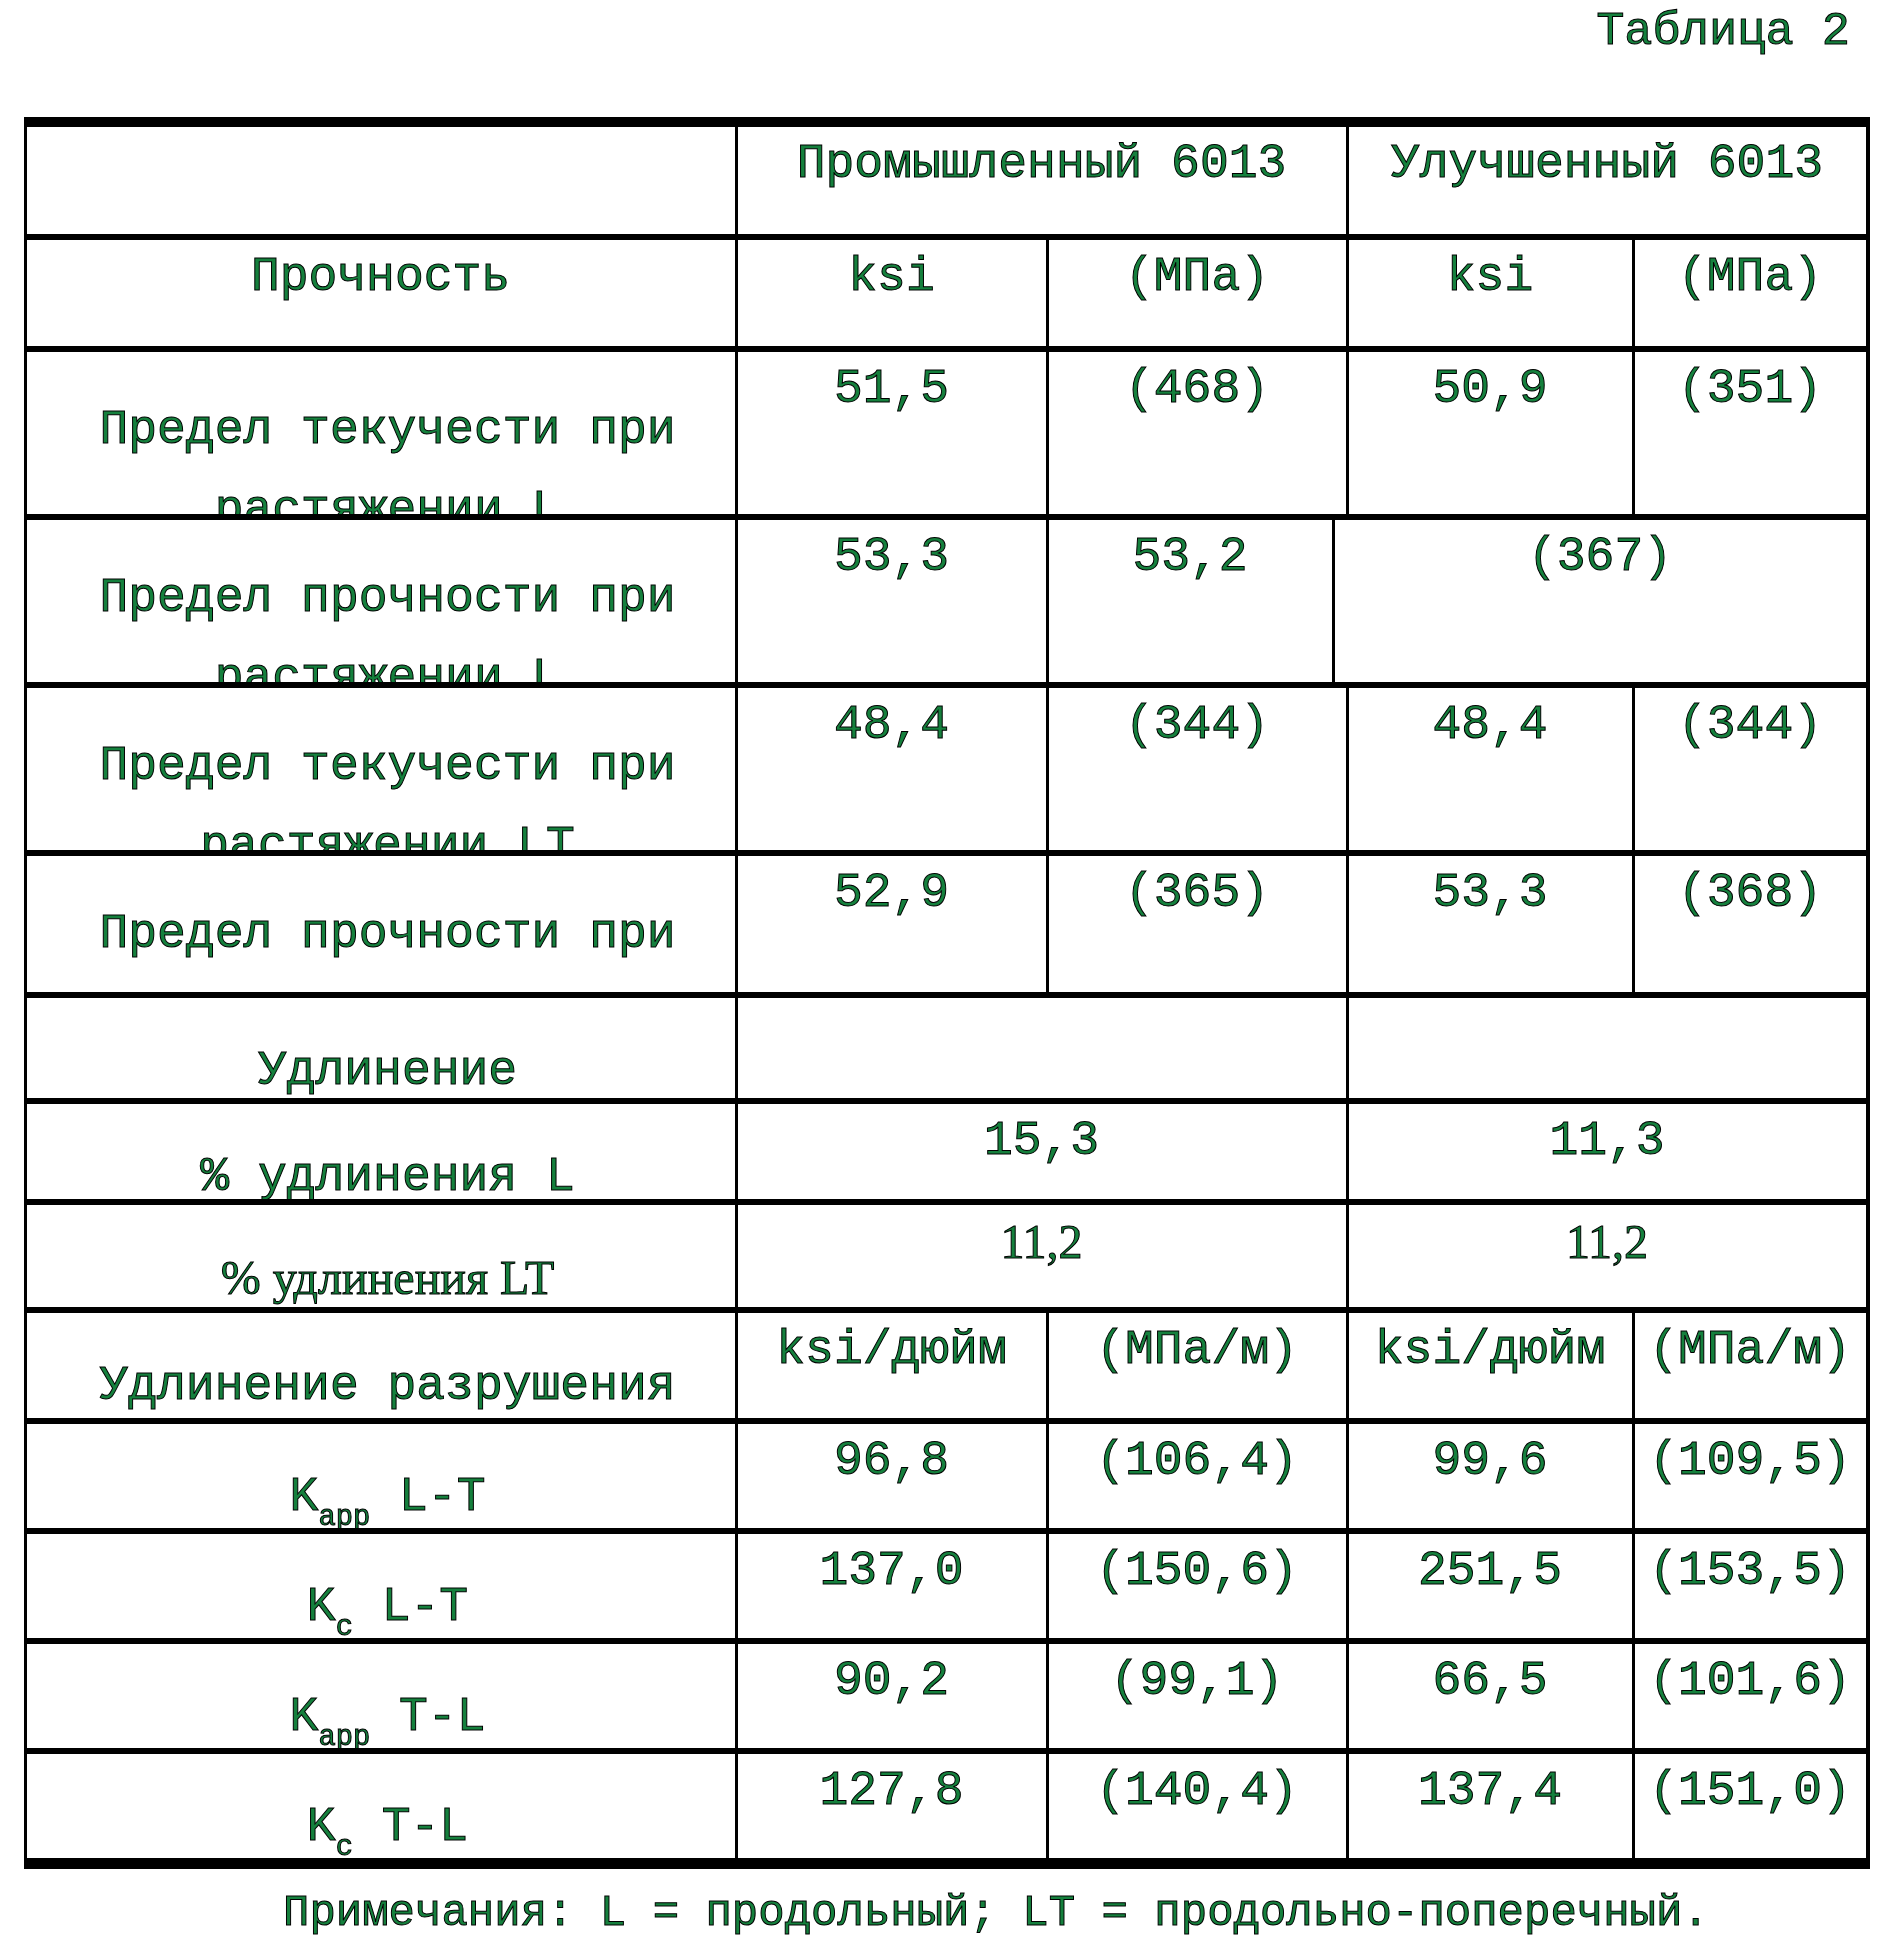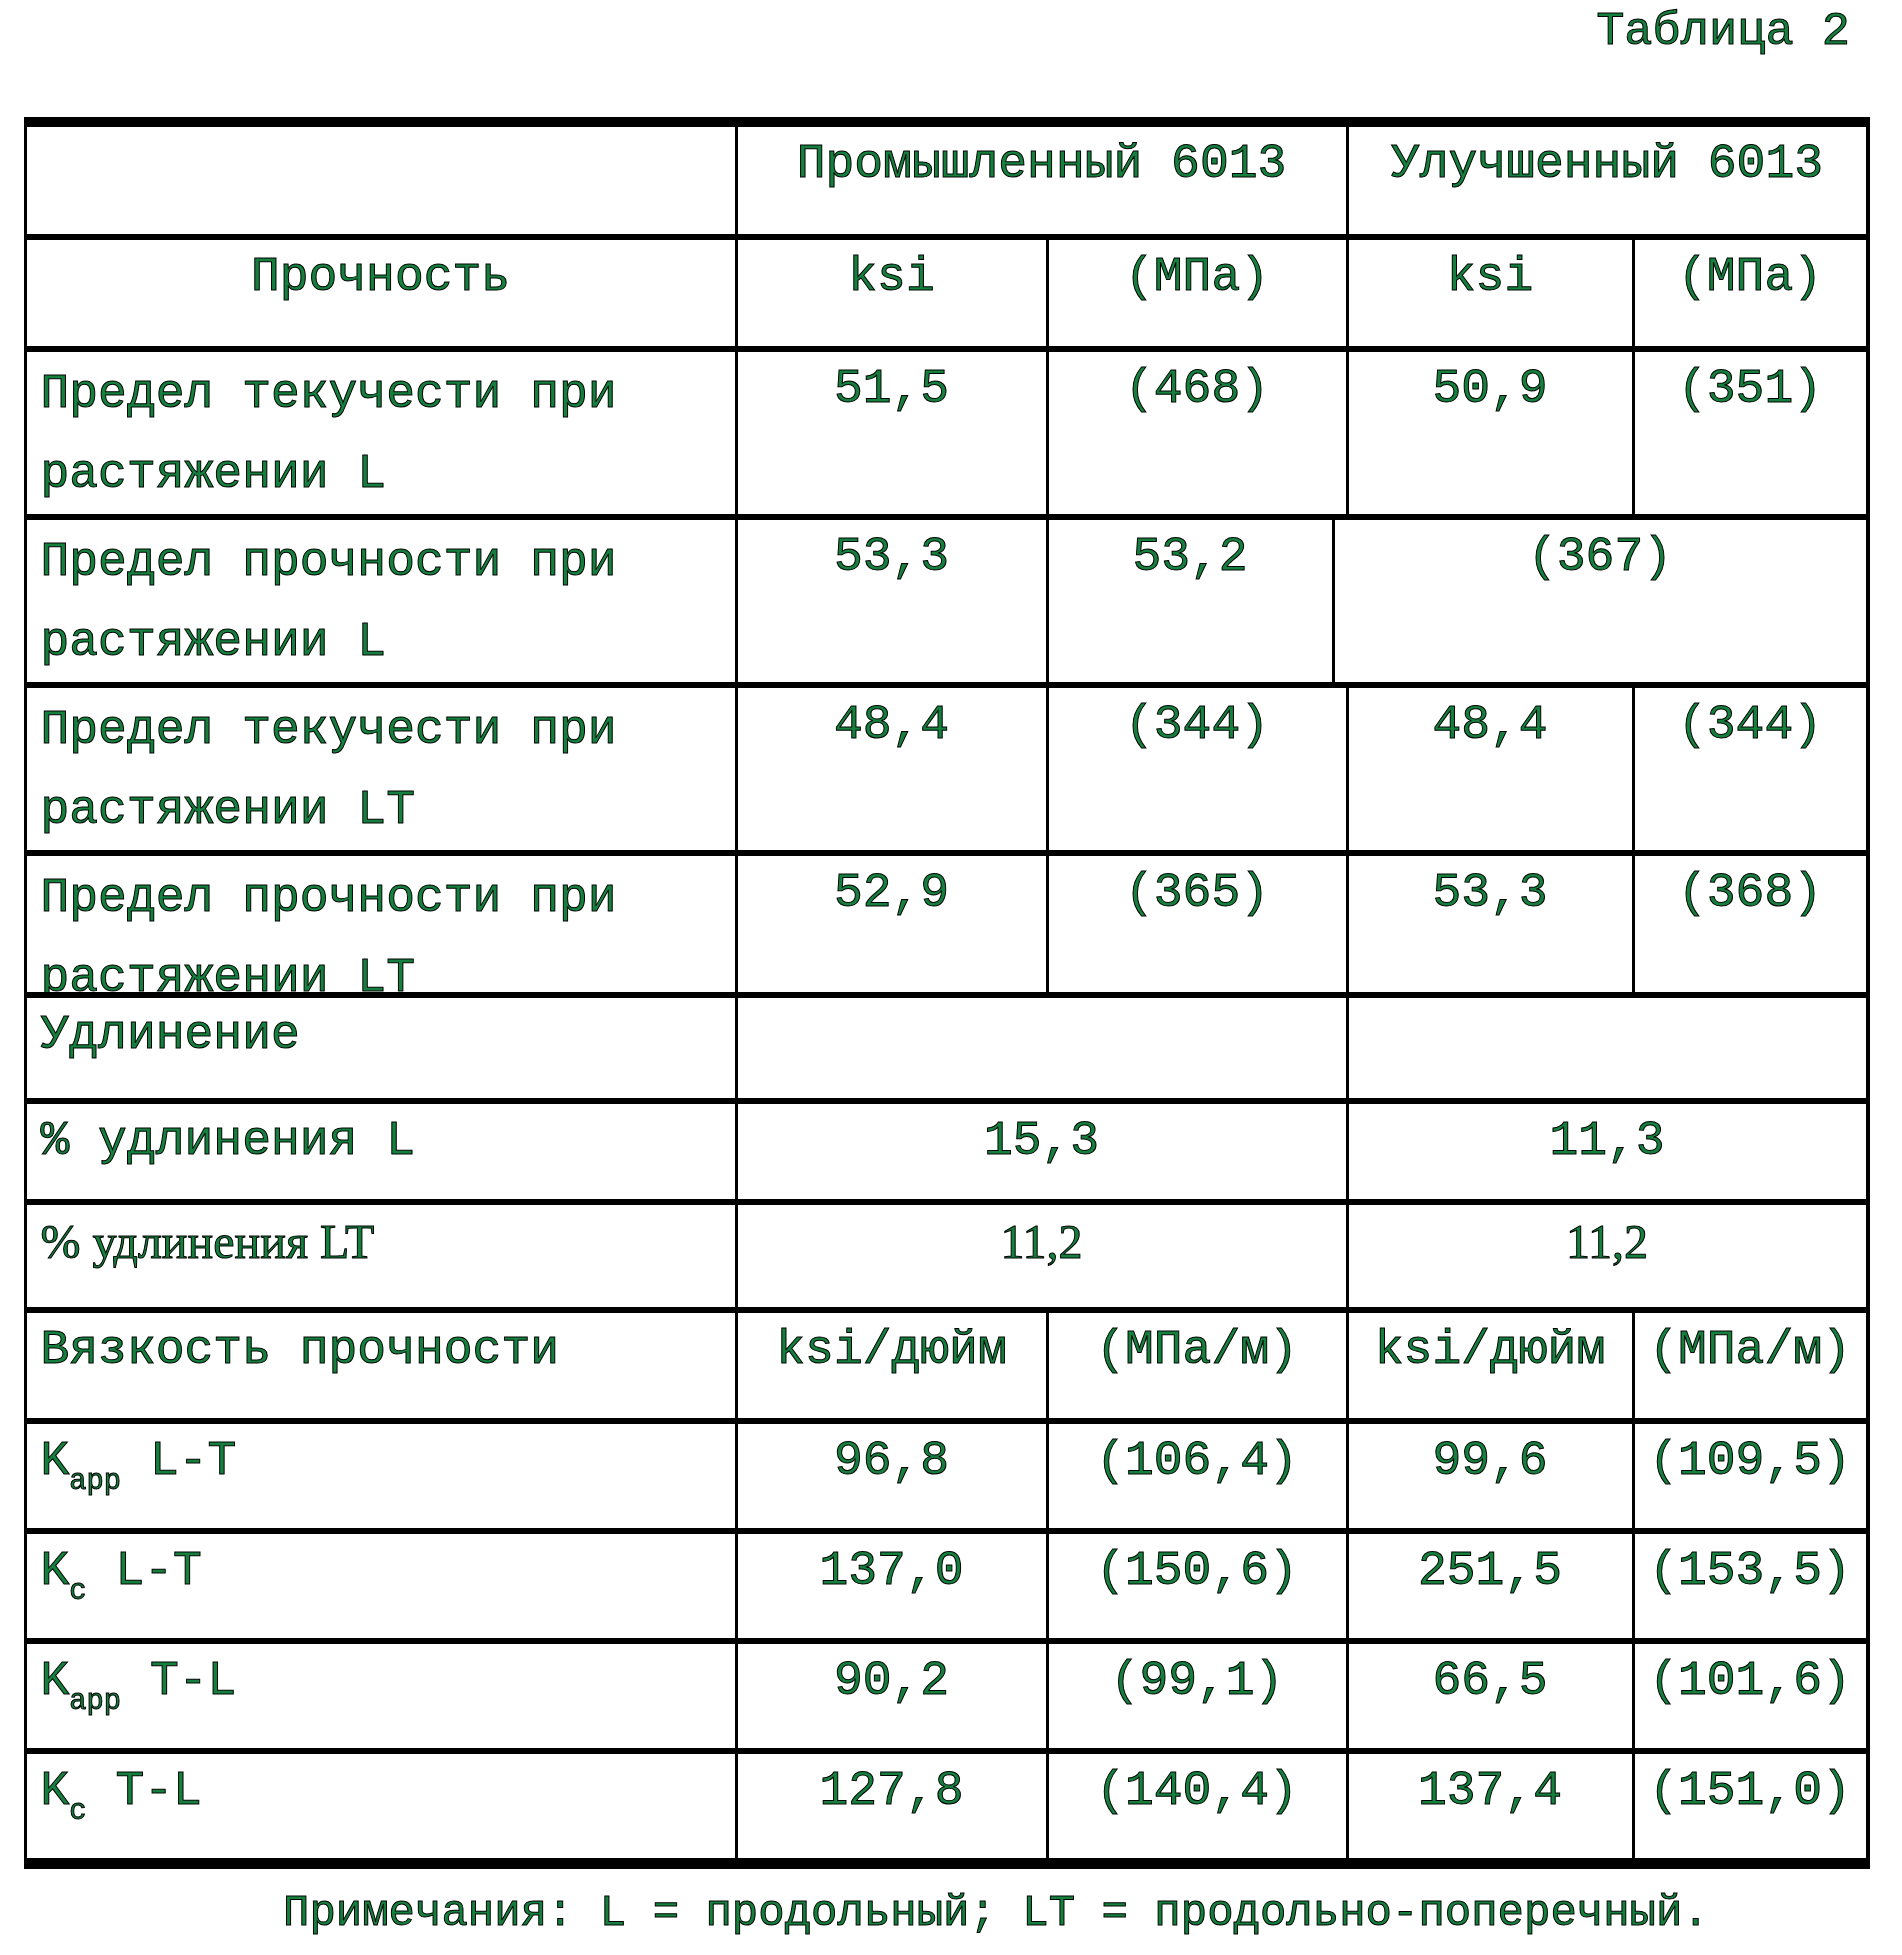--- a/index.html
+++ b/index.html
@@ -43,21 +43,21 @@
     flex-shrink: 0;
   }
   .cell:first-child { border-left: 0; }
   .c-label { width: 708px; }
   .c-v1 { width: 311px; }
   .c-v2 { width: 300px; }
   .c-v3 { width: 286px; }
   .c-v4 { flex: 1 1 auto; }
   .c-g1 { width: 611px; }
   .c-g2 { flex: 1 1 auto; }
-  .left { text-align: left; padding-left: 14px; }
+  .left { text-align: center; padding-left: 14px; margin-top: 36px; }
   .center { text-align: center; }
   .pre { white-space: pre-line; line-height: 1.68; padding-top: 1.6px; }
   .r-groups { height: 107px; }
   .r-units  { height: 112px; }
   .r-t      { height: 168px; }
   .r-t4     { height: 142px; }
   .r-eh     { height: 106px; }
   .r-e1     { height: 101px; }
   .r-e2     { height: 108px; font-family: Liberation Serif, serif; }
   .r-th     { height: 111px; }
@@ -142,21 +142,21 @@
       <div class="cell c-g2 center">11,3</div>
     </div>
 
     <div class="row r-e2">
       <div class="cell c-label left">% удлинения LT</div>
       <div class="cell c-g1 center">11,2</div>
       <div class="cell c-g2 center">11,2</div>
     </div>
 
     <div class="row r-th">
-      <div class="cell c-label left">Вязкость прочности</div>
+      <div class="cell c-label left">Удлинение разрушения</div>
       <div class="cell c-v1 center">ksi/дюйм</div>
       <div class="cell c-v2 center">(МПа/м)</div>
       <div class="cell c-v3 center">ksi/дюйм</div>
       <div class="cell c-v4 center">(МПа/м)</div>
     </div>
 
     <div class="row r-k">
       <div class="cell c-label left"><span>K</span><sub>app</sub><span> L-T</span></div>
       <div class="cell c-v1 center">96,8</div>
       <div class="cell c-v2 center">(106,4)</div>

